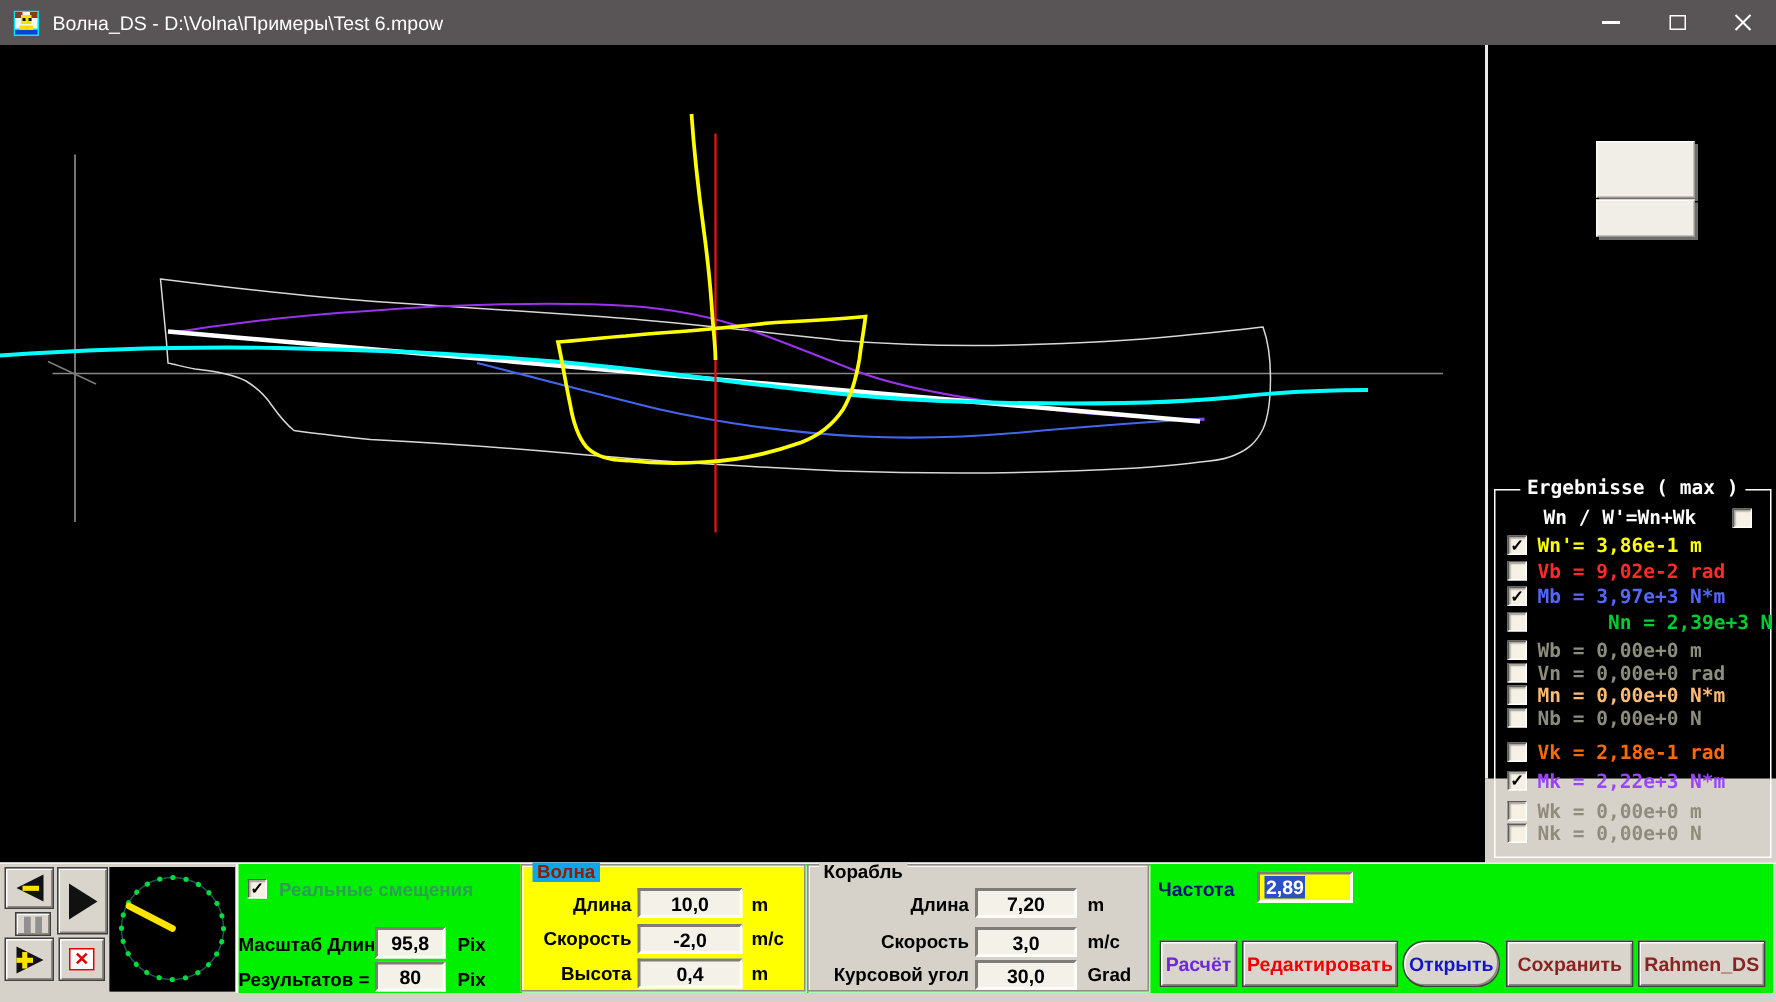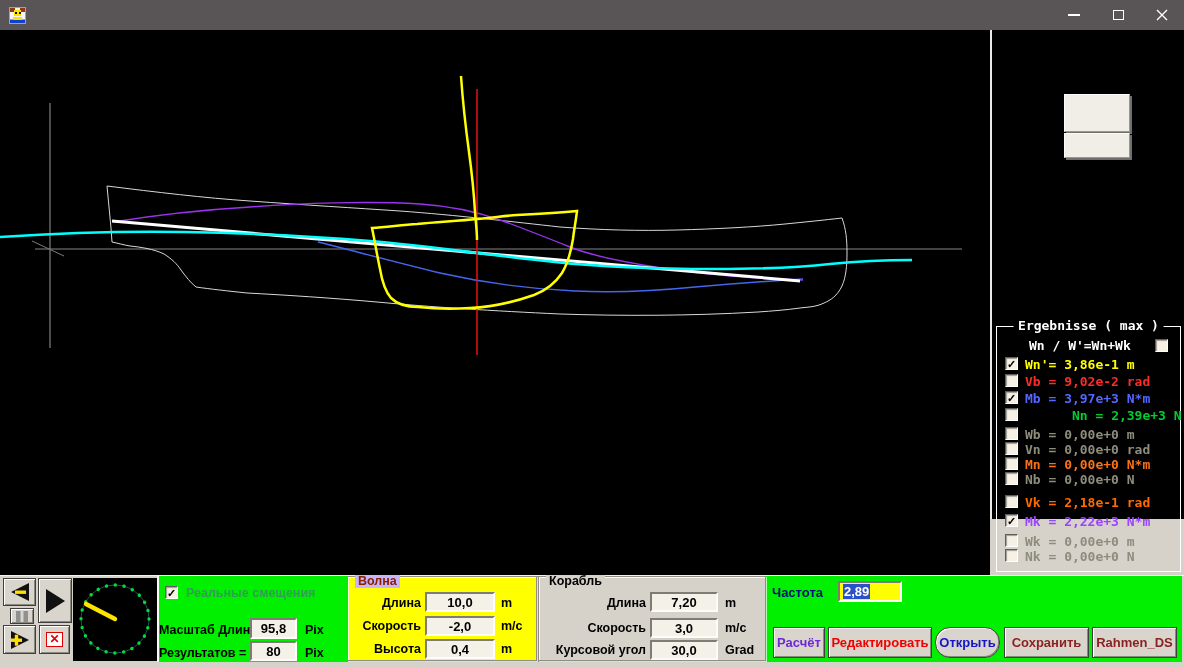--- a/index.html
+++ b/index.html
@@ -80,20 +80,21 @@
       <rect x="0" y="0" width="17" height="17" fill="#00e5ff"></rect>
       <rect x="1" y="1" width="15" height="11" fill="#f5f5f5"></rect>
       <rect x="1" y="1" width="5" height="4" fill="#8b3a1a"></rect>
       <rect x="11" y="1" width="5" height="4" fill="#8b3a1a"></rect>
       <rect x="5" y="3" width="7" height="6" fill="#ffe000"></rect>
       <rect x="6" y="5" width="2" height="2" fill="#111"></rect>
       <rect x="10" y="5" width="2" height="2" fill="#111"></rect>
       <rect x="4" y="10" width="9" height="3" fill="#ffe000"></rect>
       <rect x="1" y="13" width="15" height="3" fill="#1040d0"></rect>
     </svg>
+    <span class="title-text">Волна_DS - D:\Volna\Примеры\Test 6.mpow</span>
     <div class="winbtns">
       <div class="tbtn">
           <div class="glyph-min"></div>
         </div>
       <div class="tbtn">
           <div class="glyph-max"></div>
         </div>
       <div class="tbtn">
         <svg width="12" height="12" viewBox="0 0 12 12">
           <path d="M1,1 L11,11 M11,1 L1,11" stroke="#fff" stroke-width="1.4"></path>
@@ -150,21 +151,21 @@
           <div class="rrow" style="top: 99px;">
             <span class="cb"></span>
             <span class="rtext" style="color: rgb(142, 140, 124);">Wb = 0,00e+0 m</span>
           </div>
           <div class="rrow" style="top: 114px;">
             <span class="cb"></span>
             <span class="rtext" style="color: rgb(142, 140, 124);">Vn = 0,00e+0 rad</span>
           </div>
           <div class="rrow" style="top: 129px;">
             <span class="cb"></span>
-            <span class="rtext" style="color: #f97316;">Mn = 0,00e+0 N*m</span>
+            <span class="rtext" style="color: #fdba74;">Mn = 0,00e+0 N*m</span>
           </div>
           <div class="rrow" style="top: 144px;">
             <span class="cb"></span>
             <span class="rtext" style="color: rgb(142, 140, 124);">Nb = 0,00e+0 N</span>
           </div>
           <div class="rrow" style="top: 167px;">
             <span class="cb"></span>
             <span class="rtext" style="color: rgb(255, 106, 0);">Vk = 2,18e-1 rad</span>
           </div>
           <div class="rrow" style="top: 186px;">
@@ -227,21 +228,21 @@
 
       <span class="glabel rlabel" style="left:0;top:47px;width:87px;">Масштаб Длин =</span>
       <div class="field" style="left:91px;top:42px;width:47px;height:21px;">95,8</div>
       <span class="glabel" style="left:146px;top:47px;">Pix</span>
 
       <span class="glabel rlabel" style="left:0;top:70px;width:87px;">Результатов =</span>
       <div class="field" style="left:91px;top:65px;width:47px;height:20px;">80</div>
       <span class="glabel" style="left:146px;top:70px;">Pix</span>
 
       <div class="gbox wavebox">
-        <span class="gbox-title" style="background: #c4b5fd; color: rgb(139, 32, 0);">Волна</span>
+        <span class="gbox-title" style="background: #0ea5e9; color: rgb(139, 32, 0);">Волна</span>
         <span class="rlabel" style="left:0;top:19px;width:73px;">Длина</span>
         <div class="field" style="left:77px;top:15px;width:70px;height:20px;">10,0</div>
         <span class="glabel" style="left:153px;top:19px;">m</span>
         <span class="rlabel" style="left:0;top:42px;width:73px;">Скорость</span>
         <div class="field" style="left:77px;top:39px;width:70px;height:20px;">-2,0</div>
         <span class="glabel" style="left:153px;top:42px;">m/c</span>
         <span class="rlabel" style="left:0;top:65px;width:73px;">Высота</span>
         <div class="field" style="left:77px;top:62px;width:70px;height:20px;">0,4</div>
         <span class="glabel" style="left:153px;top:65px;">m</span>
       </div>

